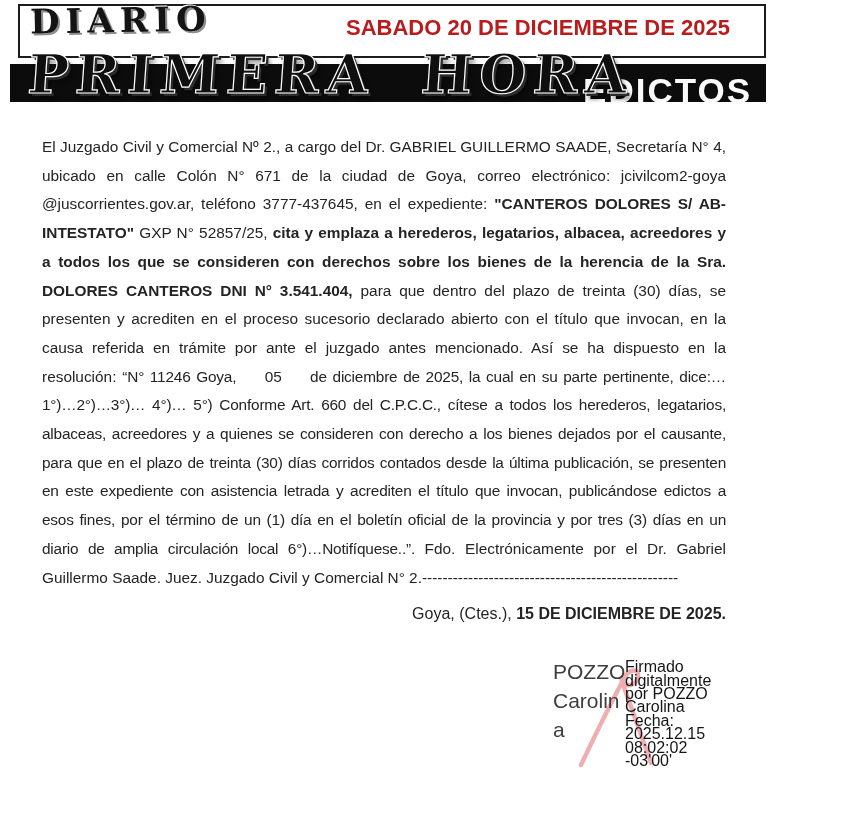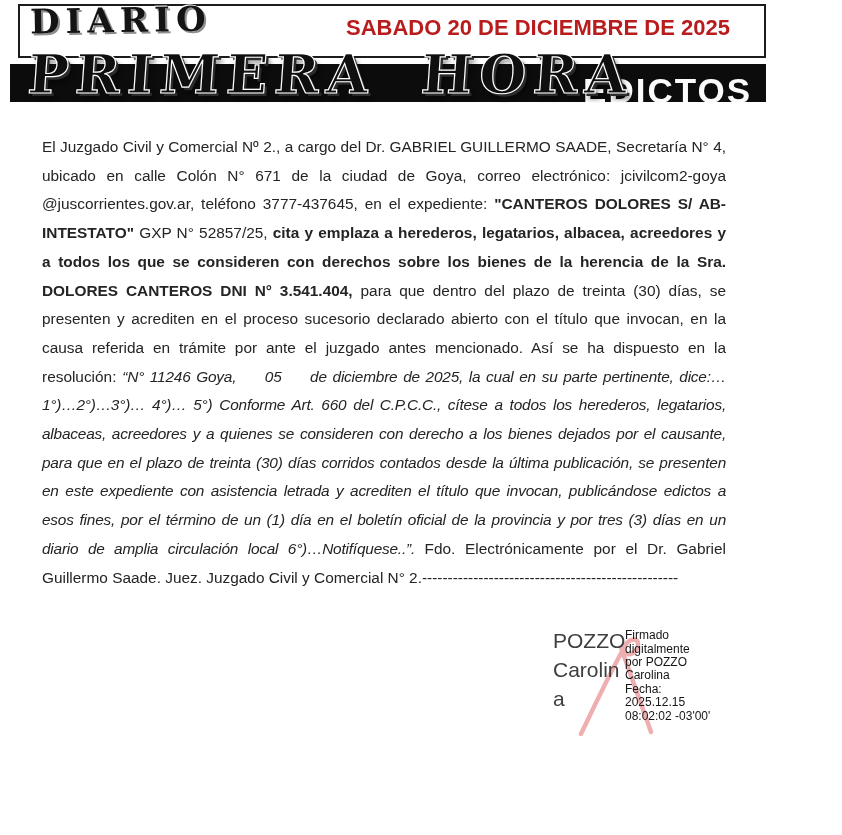--- a/index.html
+++ b/index.html
@@ -32,53 +32,56 @@
     text-shadow:3px 3px 0 #2b2b2b,5px 6px 4px rgba(0,0,0,0.45);
     transform:skewX(-4deg);
   }
   
   .content{position:absolute;left:42px;top:133px;width:684px;}
   .notice{
     margin:0;text-align:justify;
     font-size:15.4px;line-height:28.7px;color:#242424;
   }
   .seg-bold{font-weight:700;}
-  .seg-italic{font-style:italic;letter-spacing:-0.2px;}
+  .seg-italic{letter-spacing:-0.2px;}
   .dateline{
     margin:13px 0 0 0;text-align:right;font-size:16px;color:#242424;white-space:nowrap;
   }
   .dateline .date-strong{font-weight:700;}
   
   .sig{position:relative;margin:34px 0 0 511px;width:186px;height:112px;}
   .sig-flourish{position:absolute;left:22px;top:8px;z-index:1;}
   .sig-name{
     position:absolute;left:0;top:0;z-index:2;
     font-size:21px;line-height:29px;color:#3e3e3e;white-space:pre-line;
   }
   .sig-details{
     position:absolute;left:72px;top:3px;z-index:2;width:110px;
-    font-size:12px;line-height:13.4px;color:#151515;white-space:pre-line;
+    font-size:16px;line-height:13.4px;color:#151515;white-space:pre-line;
   }
 </style>
 </head>
 <body>
 
 <header class="masthead">
   <div class="date-box"></div>
   <div class="diario">DIARIO</div>
   <div class="date-text">SABADO 20 DE DICIEMBRE DE 2025</div>
   <div class="band">
     <div class="edictos">EDICTOS</div>
   </div>
   <div class="primera">PRIMERA HORA</div>
 </header>
 
 <main class="content">
   <p class="notice" id="notice"><span class="seg-regular">El Juzgado Civil y Comercial Nº 2., a cargo del Dr. GABRIEL GUILLERMO SAADE, Secretaría N° 4, ubicado en calle Colón N° 671 de la ciudad de Goya, correo electrónico: jcivilcom2-goya @juscorrientes.gov.ar, teléfono 3777-437645, en el expediente: </span><span class="seg-bold">"CANTEROS DOLORES S/ AB-INTESTATO" </span><span class="seg-regular">GXP N° 52857/25, </span><span class="seg-bold">cita y emplaza a herederos, legatarios, albacea, acreedores y a todos los que se consideren con derechos sobre los bienes de la herencia de la Sra. DOLORES CANTEROS DNI N° 3.541.404, </span><span class="seg-regular">para que dentro del plazo de treinta (30) días, se presenten y acrediten en el proceso sucesorio declarado abierto con el título que invocan, en la causa referida en trámite por ante el juzgado antes mencionado. Así se ha dispuesto en la resolución: </span><span class="seg-italic">“N° 11246 Goya,&nbsp;&nbsp;&nbsp;&nbsp; 05 &nbsp;&nbsp;&nbsp;&nbsp;de diciembre de 2025, la cual en su parte pertinente, dice:… 1°)…2°)…3°)… 4°)… 5°) Conforme Art. 660 del C.P.C.C., cítese a todos los herederos, legatarios, albaceas, acreedores y a quienes se consideren con derecho a los bienes dejados por el causante, para que en el plazo de treinta (30) días corridos contados desde la última publicación, se presenten en este expediente con asistencia letrada y acrediten el título que invocan, publicándose edictos a esos fines, por el término de un (1) día en el boletín oficial de la provincia y por tres (3) días en un diario de amplia circulación local 6°)…Notifíquese..”. </span><span class="seg-regular">Fdo. Electrónicamente por el Dr. Gabriel Guillermo Saade. Juez. Juzgado Civil y Comercial N° 2.--------------------------------------------------</span></p>
 
+  <p class="dateline">
+    <span>Goya, (Ctes.), </span><span class="date-strong">15 DE DICIEMBRE DE 2025.</span>
+  </p>
 
   <div class="sig">
     <svg class="sig-flourish" width="84" height="102" viewBox="0 0 84 102">
       <path d="M 6 100 C 24 62, 40 30, 50 12 C 54 4, 64 3, 63 11 C 62 20, 52 24, 47 15 C 44 9, 52 30, 76 98" fill="none" stroke="#eda6a7" stroke-width="4.5" stroke-linecap="round" opacity="0.9"></path>
     </svg>
     <div class="sig-name">POZZO
 Carolin
 a</div>
     <div class="sig-details">Firmado
 digitalmente

